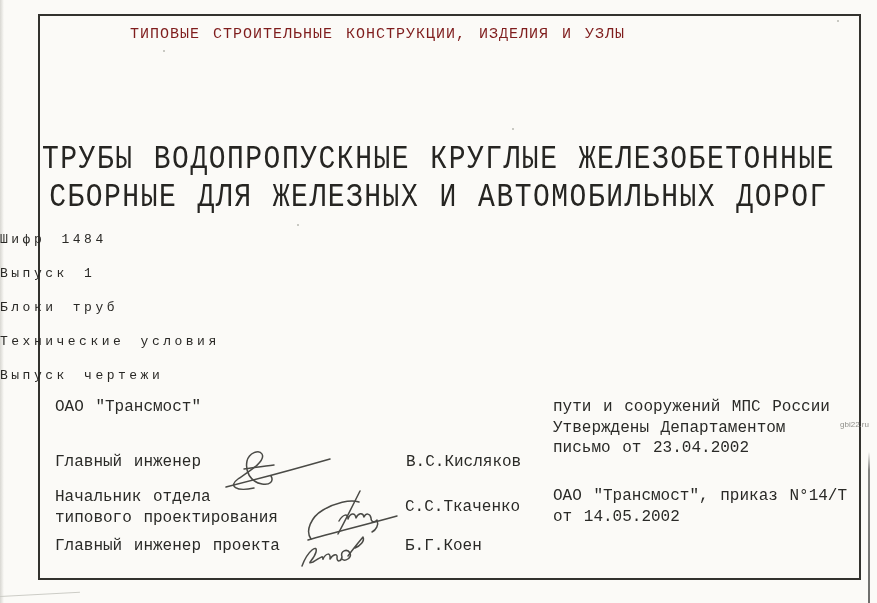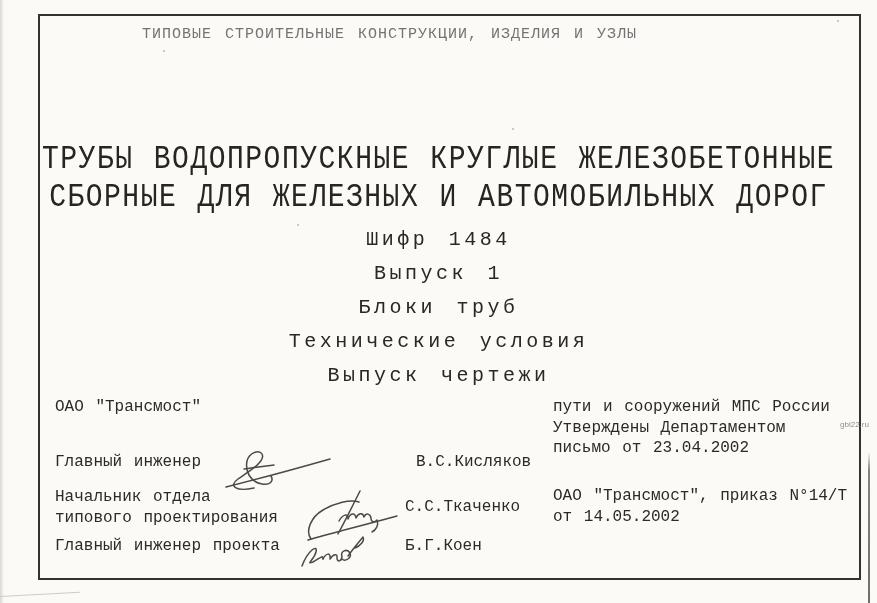--- a/index.html
+++ b/index.html
@@ -26,43 +26,43 @@
     background:#ccccc6; transform:rotate(-3deg);
   }
   .speck { width:2px; height:2px; border-radius:50%; background:#b9b8b2; }
 
   .page-border {
     left:38px; top:14px; width:819px; height:562px;
     border:2px solid #33322e;
   }
 
   .series-header {
-    left:16px; top:25px; width:747px; text-align:center;
+    left:4px; top:25px; width:747px; text-align:center;
     font-size:15px; line-height:20px; letter-spacing:1px; word-spacing:3px;
-    color:#737373;
+    color:#7f1d1d;
   }
 
   .doc-title {
     left:0; top:141px; width:877px; text-align:center;
     font-size:28px; line-height:32px; letter-spacing:1.5px; word-spacing:2px;
     transform:scaleY(1.18); transform-origin:center top;
     color:#262522; white-space:nowrap;
   }
 
   .subtitle {
-    left:0; top:223px; width:877px; text-align:center;
-    font-size:20px; line-height:34px; letter-spacing:3.5px; word-spacing:5px;
+    left:0; top:223px; width:877px; 
+    font-size:13px; line-height:34px; letter-spacing:3.5px; word-spacing:5px;
     color:#292825;
   }
 
   .doc-text { font-size:16px; line-height:20.6px; letter-spacing:0; word-spacing:2px; white-space:nowrap; }
 
   .dev-header   { left:55px;  top:397px; line-height:21px; }
   .role-1       { left:55px;  top:452px;font-family:Liberation Mono, monospace; }
-  .name-1       { left:416px; top:452px; }
+  .name-1       { left:406px; top:452px; }
   .role-2       { left:55px;  top:487px; }
   .name-2       { left:405px; top:497px; }
   .role-3       { left:55px;  top:536px; }
   .name-3       { left:405px; top:536px; }
   .approved-blk { left:553px; top:397px; }
   .enacted-blk  { left:553px; top:486px; }
 
   .sig { position:absolute; }
   .sig path { fill:none; stroke:#4a4a46; stroke-width:1.5; stroke-linecap:round; stroke-linejoin:round; }
   .sig-1 { left:216px; top:444px; }

